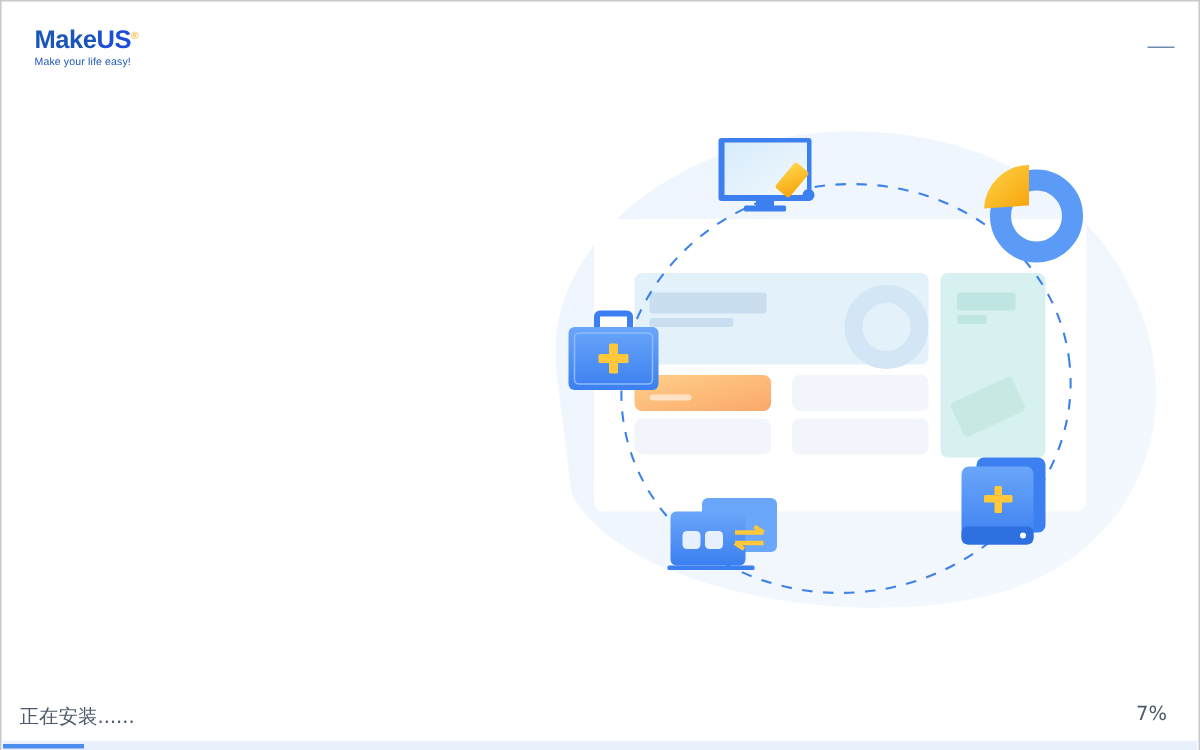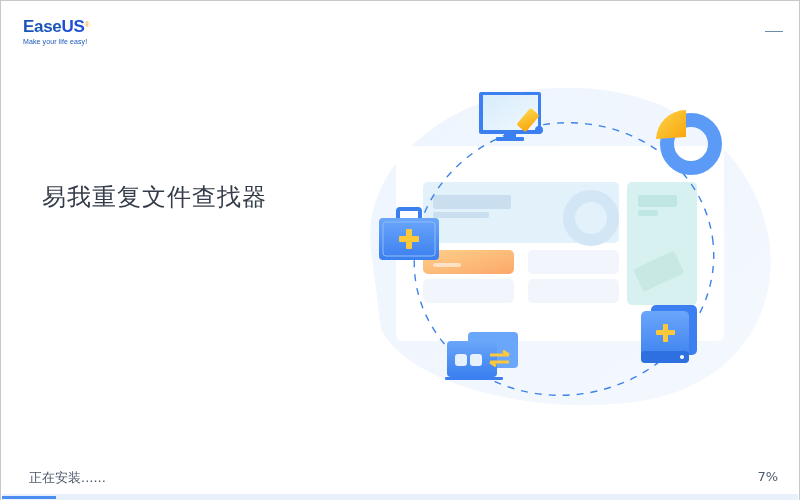--- a/index.html
+++ b/index.html
@@ -8,39 +8,38 @@
     .window { position:absolute; left:0; top:0; width:800px; height:500px; background:#fff;
       border-left:1px solid #c8c8c8; border-right:1px solid #c8c8c8; border-top:1px solid #c8c8c8; }
     .logo { position:absolute; left:22px; top:17px; }
     .logo-main { font-family: "Liberation Sans", sans-serif; font-weight:bold; font-size:17px; color:#1a56b8; letter-spacing:-0.3px; line-height:18px; }
     .logo-main .us { color:#1d4ed8; }
     .logo-main sup { font-size:7px; color:#f2a51a; font-weight:normal; vertical-align:top; position:relative; top:-2px; }
     .logo-tag { font-size:7px; color:#1a56b8; line-height:9px; margin-top:1px; letter-spacing:0.1px; }
     .minimize { position:absolute; left:762px; top:24px; width:20px; height:10px; cursor:pointer; }
     .minimize::after { content:""; position:absolute; left:2px; top:6px; width:18px; height:1px; background:#6d8bab; }
     .title { position:absolute; left:41px; top:180px; font-size:24px; color:#333c48; letter-spacing:1px; font-family:"DejaVu Sans", sans-serif; }
-    .status { position:absolute; left:28px; top:468px; font-size:13px; color:#4c5a6c; font-family:"DejaVu Sans", sans-serif; }
+    .status { position:absolute; left:12px; top:468px; font-size:13px; color:#4c5a6c; font-family:"DejaVu Sans", sans-serif; }
     .percent { position:absolute; right:21px; top:468px; font-size:13px; color:#4c5a6c; font-family:"DejaVu Sans", sans-serif; }
     .progress-track { position:absolute; left:1px; right:1px; bottom:0; height:6px; background:#e8f1fb; }
     .progress-fill { position:absolute; left:0; top:2px; height:3px; background:#4b8ef0; }
     .illus { position:absolute; left:350px; top:78px; width:430px; height:330px; }
   </style>
 </head>
 <body>
 
 <div class="window">
 
   <div class="logo">
-    <div class="logo-main"><span>Ease</span><span class="us">US</span><sup>®</sup></div>
+    <div class="logo-main"><span>Make</span><span class="us">US</span><sup>®</sup></div>
     <div class="logo-tag">Make your life easy!</div>
   </div>
 
   <div class="minimize" title="minimize"></div>
 
-  <div class="title">易我重复文件查找器</div>
 
   <svg class="illus" viewBox="0 0 430 330" xmlns="http://www.w3.org/2000/svg">
     <defs>
       <linearGradient id="bgblob" x1="0" y1="0" x2="1" y2="1">
         <stop offset="0" stop-color="#eef5fe"></stop>
         <stop offset="1" stop-color="#f4f8fe"></stop>
       </linearGradient>
       <linearGradient id="blueg" x1="0" y1="0" x2="0" y2="1">
         <stop offset="0" stop-color="#6aa6fa"></stop>
         <stop offset="1" stop-color="#3b7ff0"></stop>

